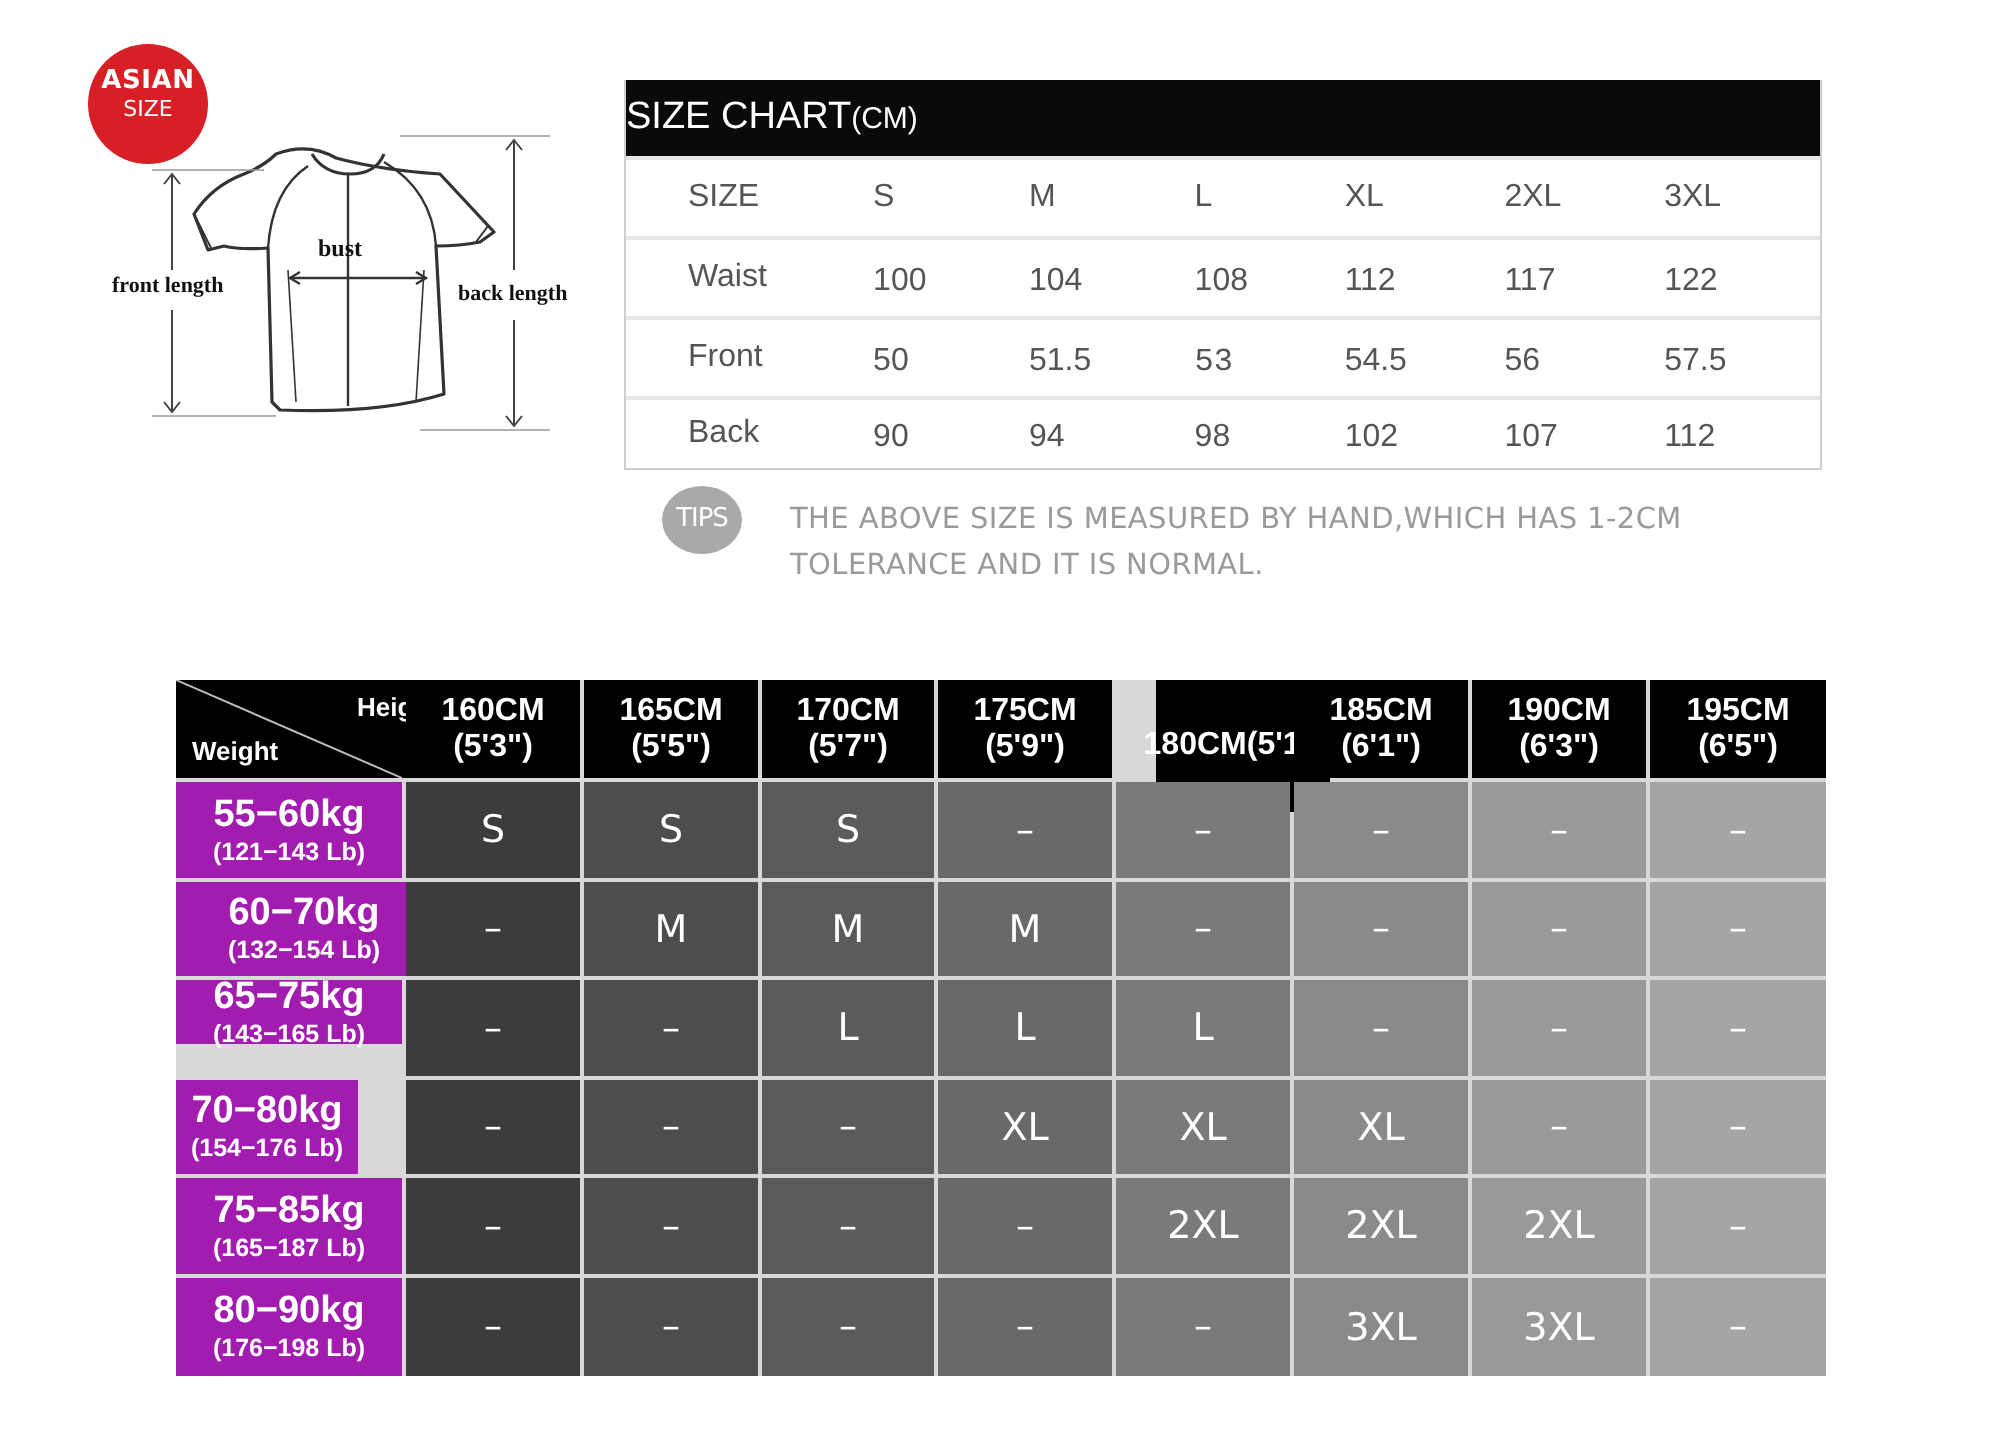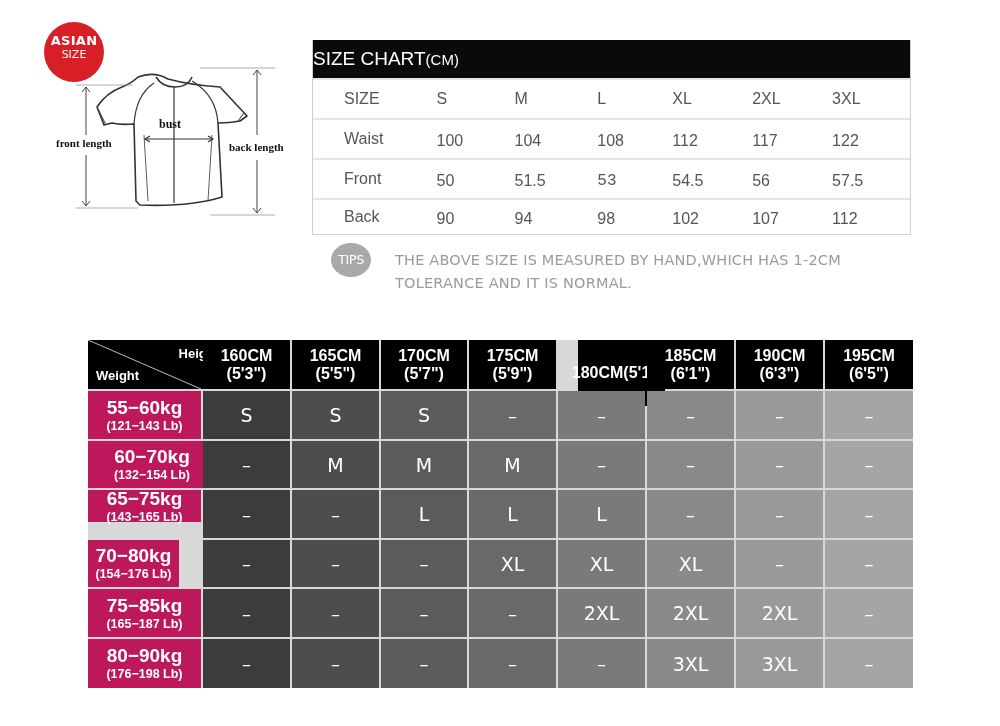--- a/index.html
+++ b/index.html
@@ -40,21 +40,21 @@
   }
   .tips-text { position: absolute; left: 395px; top: 249px; color: #9a9a9a; font-family: "DejaVu Sans", sans-serif; font-size: 14.5px; line-height: 23px; letter-spacing: 0.2px; }
 
   
   .hw { position: absolute; left: 88px; top: 340px; width: 825px; height: 348px; background: #d8d8d8; }
   .hw-cell { position: absolute; box-sizing: border-box; display: flex; align-items: center; justify-content: center; color: #fff; font-weight: bold; text-align: center; }
   .hw-head { background: #000; font-size: 16px; line-height: 18px; }
   .hw-corner { background: #000; }
   .hw-corner .h { position: absolute; right: 6px; top: 6px; font-size: 13px; font-weight: bold; }
   .hw-corner .w { position: absolute; left: 8px; bottom: 6px; font-size: 13px; font-weight: bold; }
-  .hw-wlabel { background: #be185d; flex-direction: column; }
+  .hw-wlabel { background: #a21caf; flex-direction: column; }
   .hw-wlabel .kg { font-size: 19px; line-height: 21px; }
   .hw-wlabel .lb { font-size: 12.5px; line-height: 16px; }
   .hw-val { font-size: 19px; font-weight: normal; font-family: "DejaVu Sans", sans-serif; }
   .hw-val.dash { font-size: 18px; }
 </style>
 </head>
 <body>
 
 <div class="badge">
   <div class="b1">ASIAN</div>

